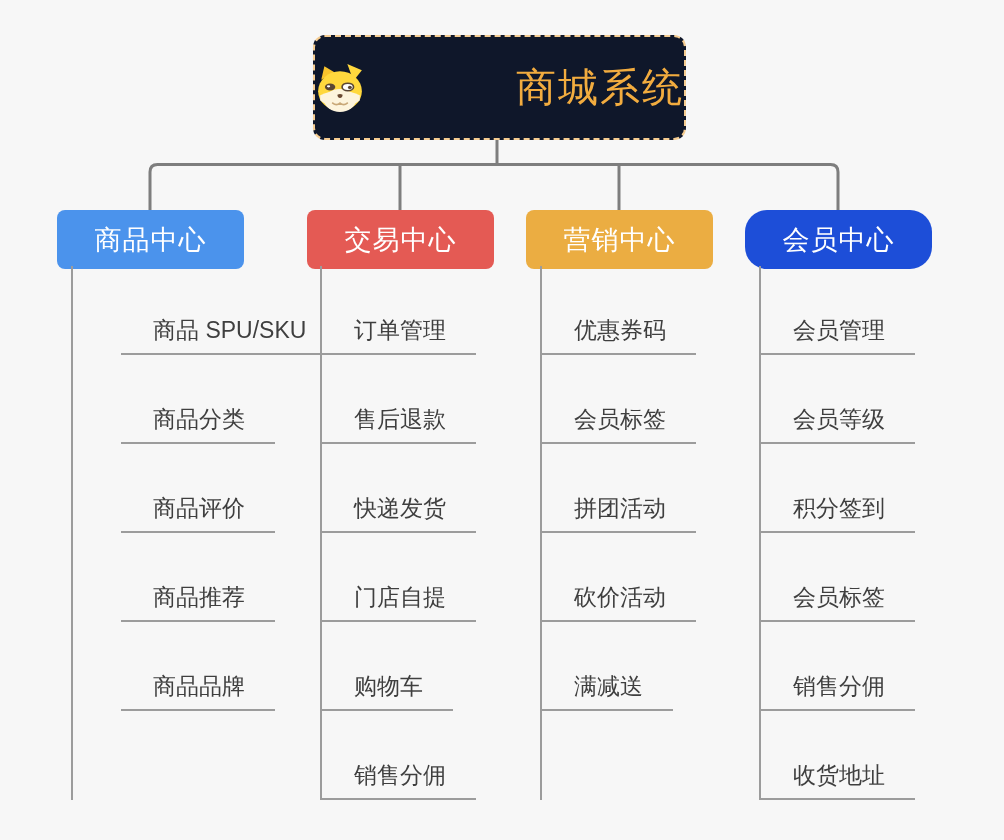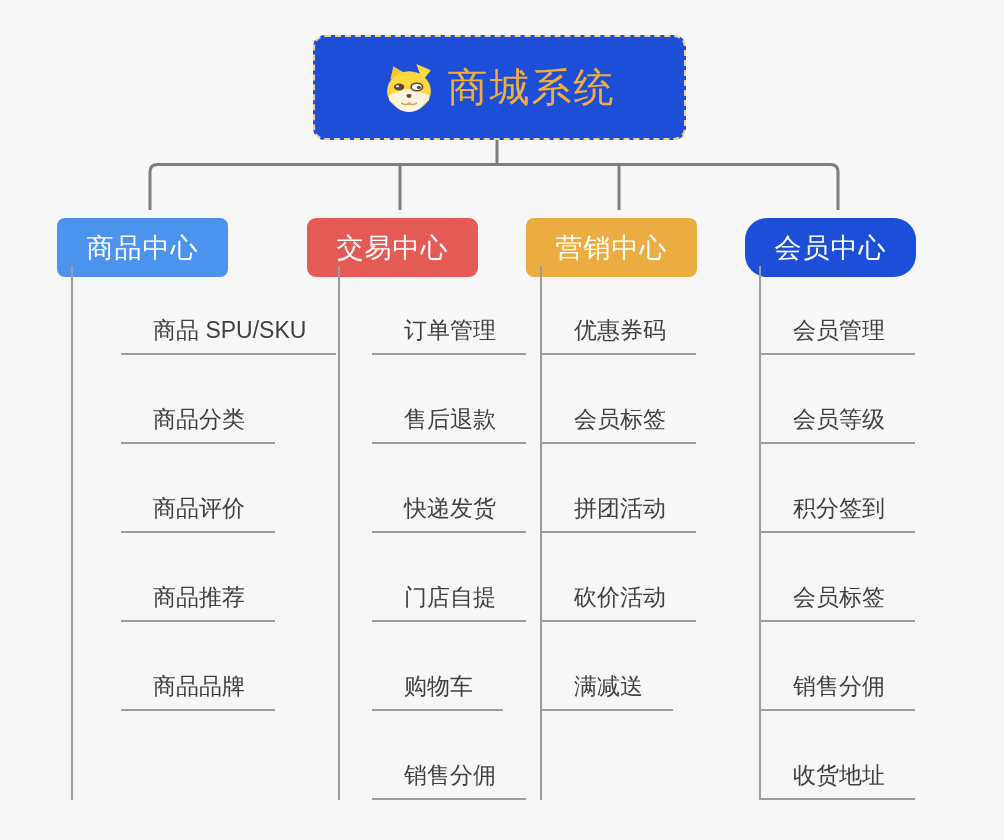--- a/index.html
+++ b/index.html
@@ -10,48 +10,48 @@
     position:relative;overflow:hidden;
   }
   .canvas{position:absolute;inset:0;}
 
   
   svg.connectors{position:absolute;left:0;top:0;pointer-events:none;}
 
   
   .root-node{
     position:absolute;left:313px;top:35px;width:373px;height:105px;
-    background:#1d4ed8;border:2px dashed #f6cd92;border-radius:12px;
+    background:#0f172a;border:2px dashed #f6cd92;border-radius:12px;
     box-sizing:border-box;
-    display:flex;align-items:center;justify-content:center;gap:14px;
+    display:flex;align-items:center;justify-content:space-between;gap:14px;
   }
   .root-title{
     font-size:40px;font-weight:500;color:#f2ac3f;letter-spacing:2px;white-space:nowrap;
   }
   .doge{width:50px;height:50px;flex:0 0 auto;}
 
   
   .branch-header{
-    position:absolute;top:218px;width:171px;height:59px;
+    position:absolute;top:210px;width:187px;height:59px;
     border-radius:8px;color:#ffffff;font-size:27px;letter-spacing:1px;
     display:flex;align-items:center;justify-content:center;
     white-space:nowrap;
   }
   .bh0{left:57px;background:#4b93ec;}
   .bh1{left:307px;background:#e45a54;}
   .bh2{left:526px;background:#ebad42;}
   .bh3{left:745px;background:#6fc441;}
 
   
   .branch-list{
     position:absolute;top:266px;height:534px;
     border-left:2px solid #9c9c9c;
   }
   .bl0{left:71px;padding-left:48px;}
-  .bl1{left:338px;padding-left:32px;}
+  .bl1{left:320px;}
   .bl2{left:540px;}
   .bl3{left:759px;}
   .leaf-row{height:89px;display:flex;align-items:flex-end;}
   .leaf{
     display:inline-block;white-space:nowrap;
     border-bottom:2px solid #9c9c9c;
     padding:0 30px 7px 32px;
     font-size:23px;color:#3f3f3f;
   }
 </style>
@@ -80,21 +80,21 @@
       <ellipse cx="13" cy="22.4" rx="1.6" ry="1.1" fill="#ffffff"></ellipse>
       <ellipse cx="31.5" cy="23" rx="5.5" ry="3.6" fill="#ffffff" stroke="#5a4634" stroke-width="1.6"></ellipse>
       <ellipse cx="33.5" cy="23.4" rx="1.9" ry="1.5" fill="#5a4634"></ellipse>
       <path d="M21.5 30.5 Q24 29 26.5 30.5 Q26.5 33.5 24 33.5 Q21.5 33.5 21.5 30.5 Z" fill="#6b4a33"></path>
       <path d="M17 38.5 Q20.5 41.5 24 38.5 Q27.5 41.5 31 38.5" stroke="#c9a878" stroke-width="1.7" fill="none" stroke-linecap="round"></path>
     </svg>
     <span class="root-title">商城系统</span>
   </div>
 
   <div class="branch-header bh0" style="background-color: rgb(75, 147, 236);">商品中心</div>
-  <div class="branch-header bh1" style="background-color: rgb(228, 90, 84); border-radius: 9px;">交易中心</div>
+  <div class="branch-header bh1" style="background-color: rgb(228, 90, 84);">交易中心</div>
   <div class="branch-header bh2" style="background-color: rgb(235, 173, 66);">营销中心</div>
   <div class="branch-header bh3" style="background-color: #1d4ed8; border-radius: 22px;">会员中心</div>
 
   <div class="branch-list bl0">
     <div class="leaf-row">
         <span class="leaf">商品 SPU/SKU</span>
       </div>
     <div class="leaf-row">
         <span class="leaf">商品分类</span>
       </div>

